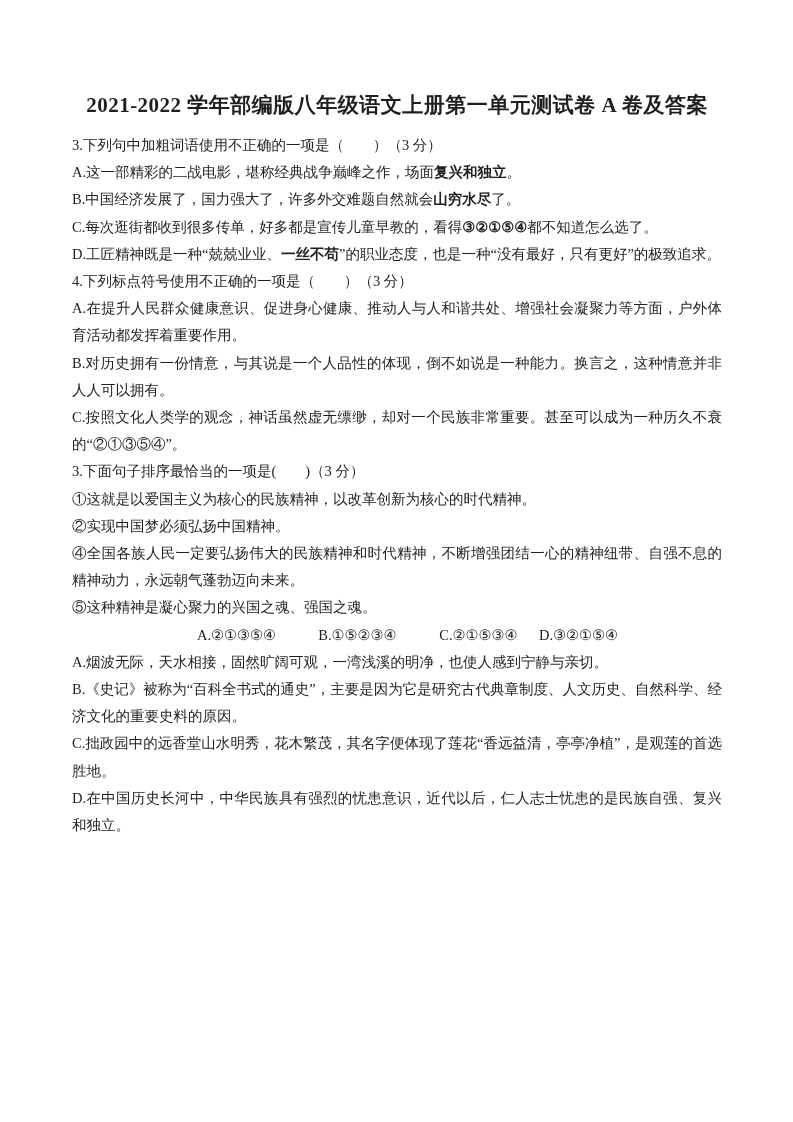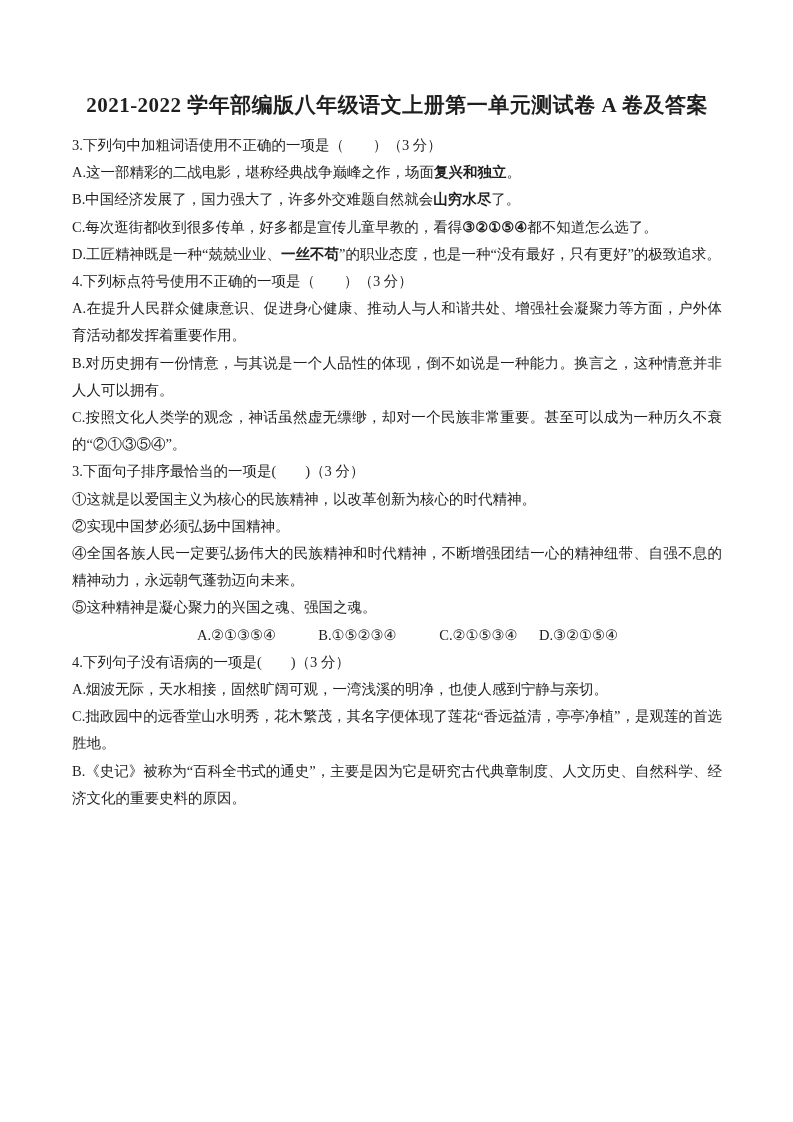--- a/index.html
+++ b/index.html
@@ -70,19 +70,19 @@
         <p class="line">4.下列标点符号使用不正确的一项是（　　）（3 分）</p>
         <p class="line">A.在提升人民群众健康意识、促进身心健康、推动人与人和谐共处、增强社会凝聚力等方面，户外体育活动都发挥着重要作用。</p>
         <p class="line">B.对历史拥有一份情意，与其说是一个人品性的体现，倒不如说是一种能力。换言之，这种情意并非人人可以拥有。</p>
         <p class="line">C.按照文化人类学的观念，神话虽然虚无缥缈，却对一个民族非常重要。甚至可以成为一种历久不衰的“②①③⑤④”。</p>
         <p class="line">3.下面句子排序最恰当的一项是(　　)（3 分）</p>
         <p class="line">①这就是以爱国主义为核心的民族精神，以改革创新为核心的时代精神。</p>
         <p class="line">②实现中国梦必须弘扬中国精神。</p>
         <p class="line">④全国各族人民一定要弘扬伟大的民族精神和时代精神，不断增强团结一心的精神纽带、自强不息的精神动力，永远朝气蓬勃迈向未来。</p>
         <p class="line">⑤这种精神是凝心聚力的兴国之魂、强国之魂。</p>
         <p class="line choices-row"><span class="choice">A.②①③⑤④</span><span class="choice">B.①⑤②③④</span><span class="choice">C.②①⑤③④</span><span class="choice">D.③②①⑤④</span></p>
-        <p class="line">4.下列句子没有语病的一项是(　　)（3 分）</p>
         <p class="line">A.烟波无际，天水相接，固然旷阔可观，一湾浅溪的明净，也使人感到宁静与亲切。</p>
+        <p class="line">B.《史记》被称为“百科全书式的通史”，主要是因为它是研究古代典章制度、人文历史、自然科学、经济文化的重要史料的原因。</p>
         <p class="line">C.拙政园中的远香堂山水明秀，花木繁茂，其名字便体现了莲花“香远益清，亭亭净植”，是观莲的首选胜地。</p>
-        <p class="line">B.《史记》被称为“百科全书式的通史”，主要是因为它是研究古代典章制度、人文历史、自然科学、经济文化的重要史料的原因。</p>
+        <p class="line">D.在中国历史长河中，中华民族具有强烈的忧患意识，近代以后，仁人志士忧患的是民族自强、复兴和独立。</p>
       </div>
   </div>
 </div>
 
 </body></html>

